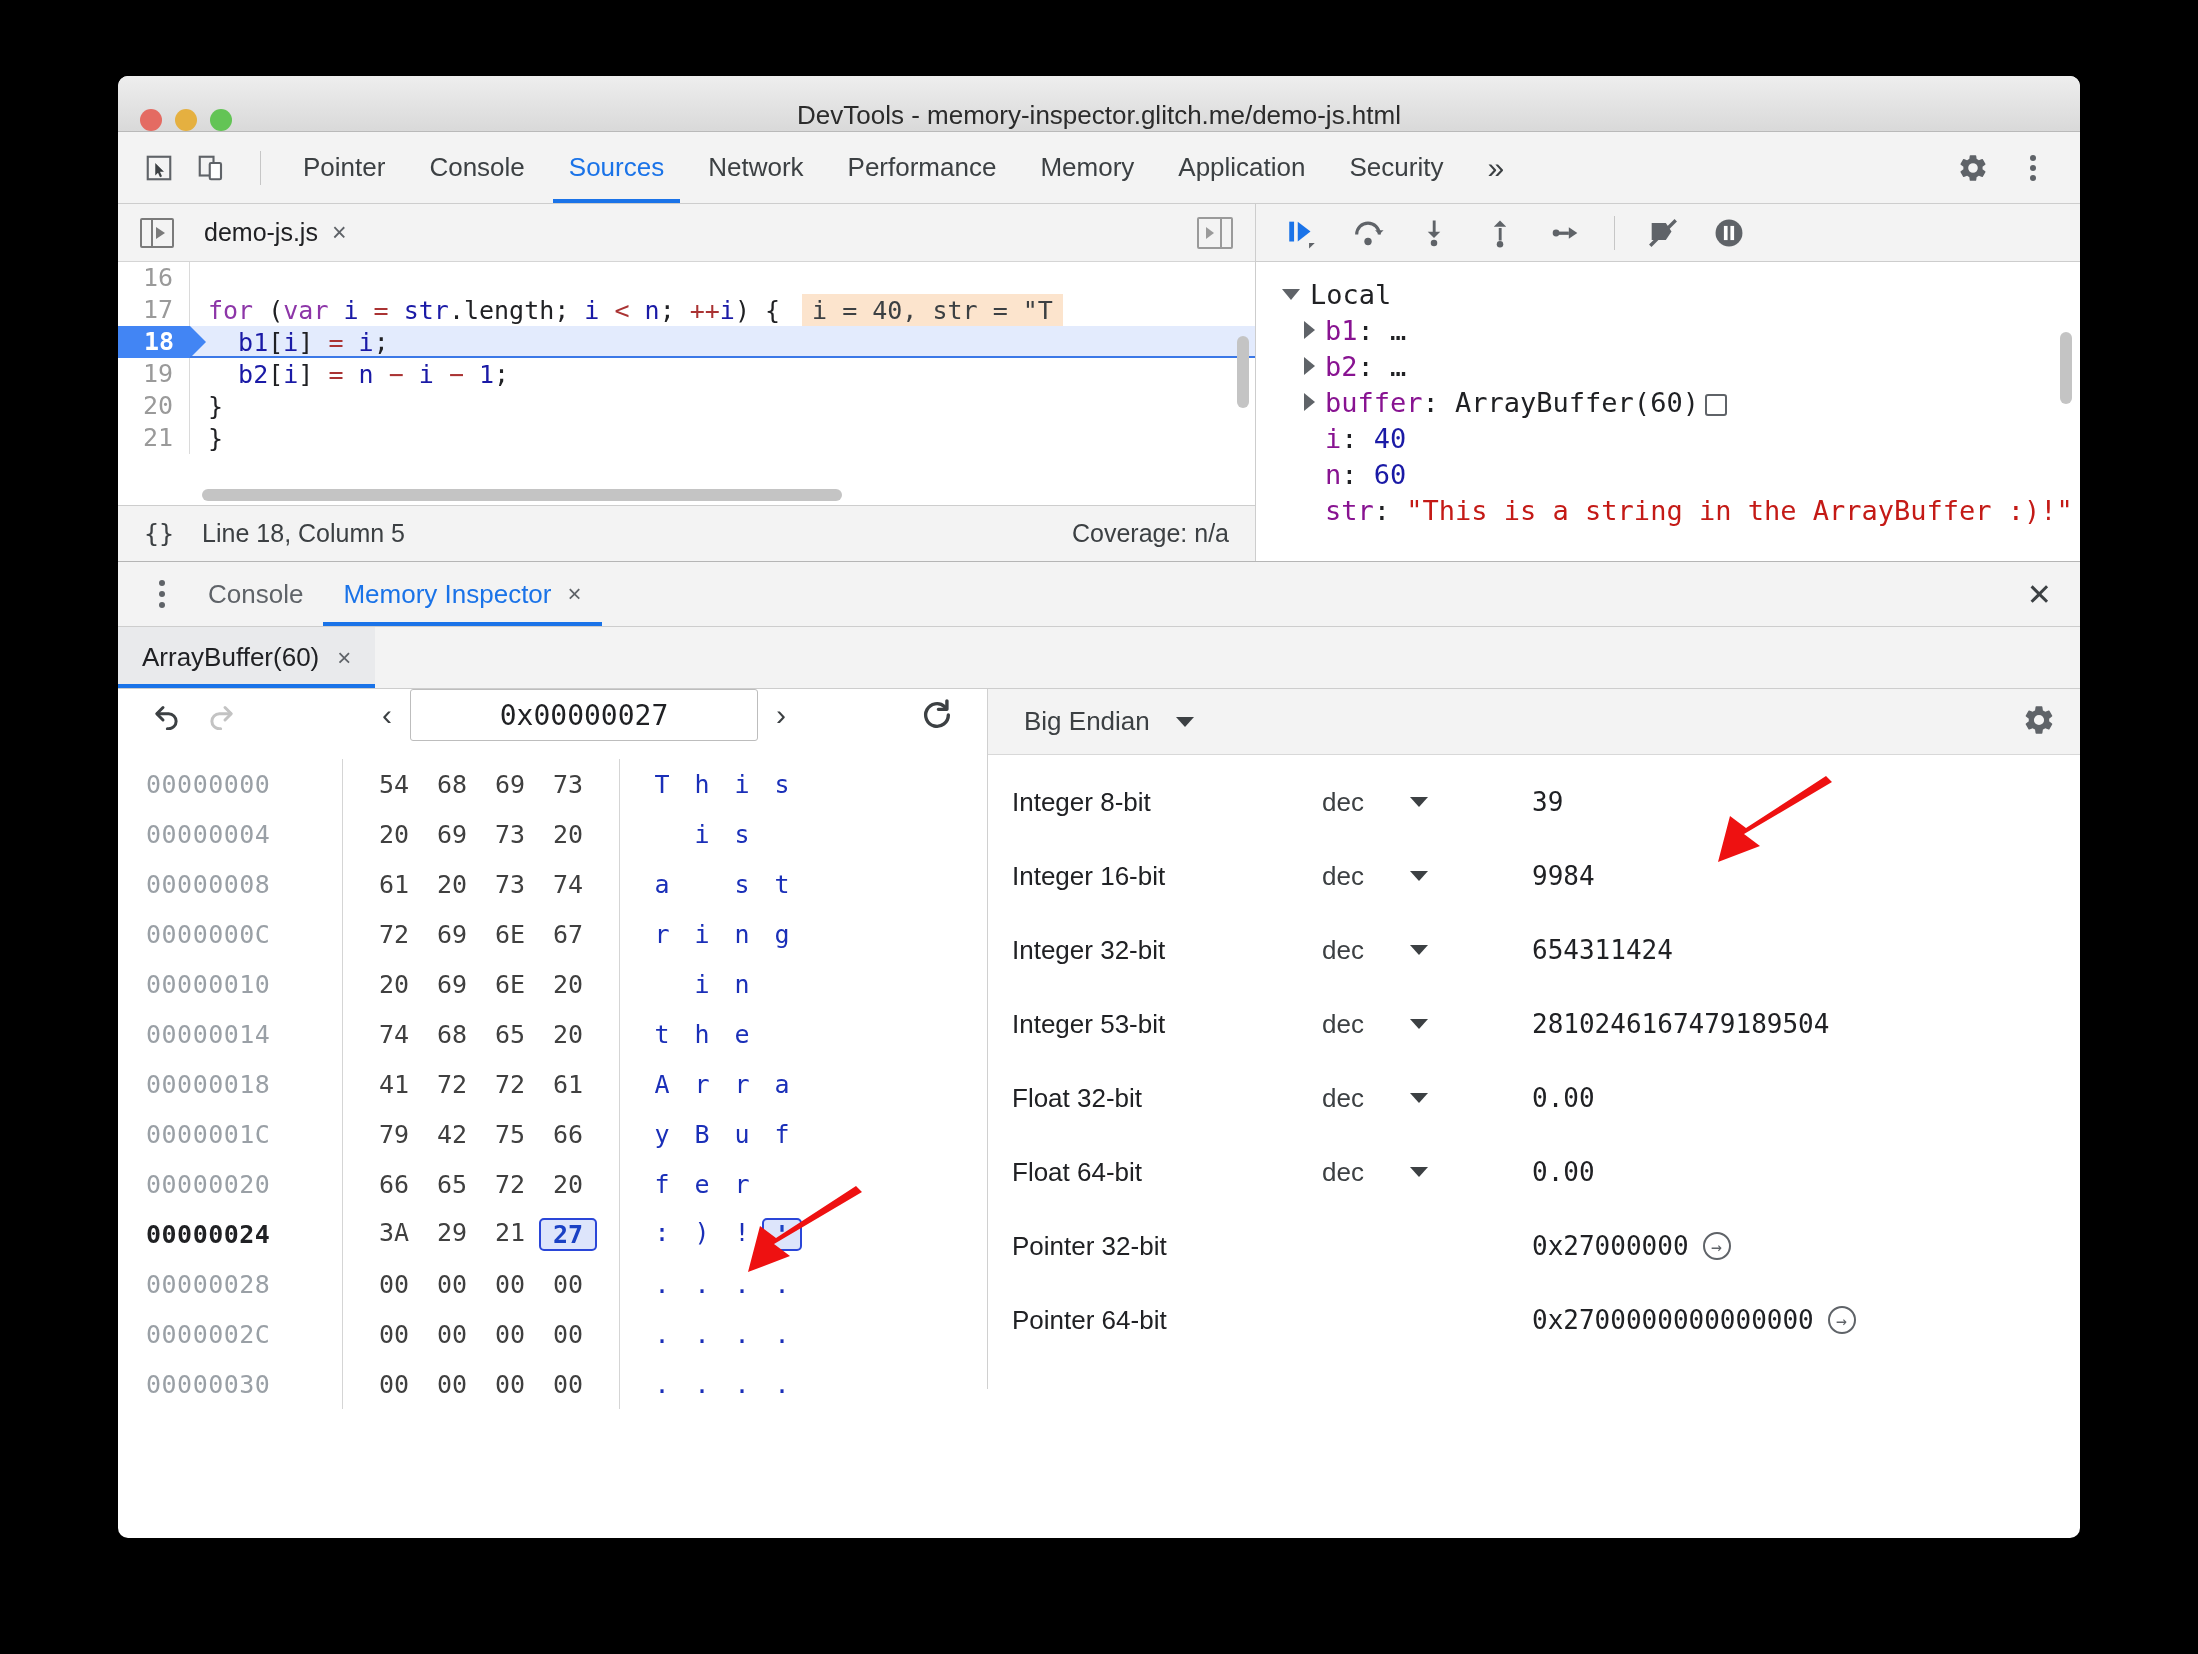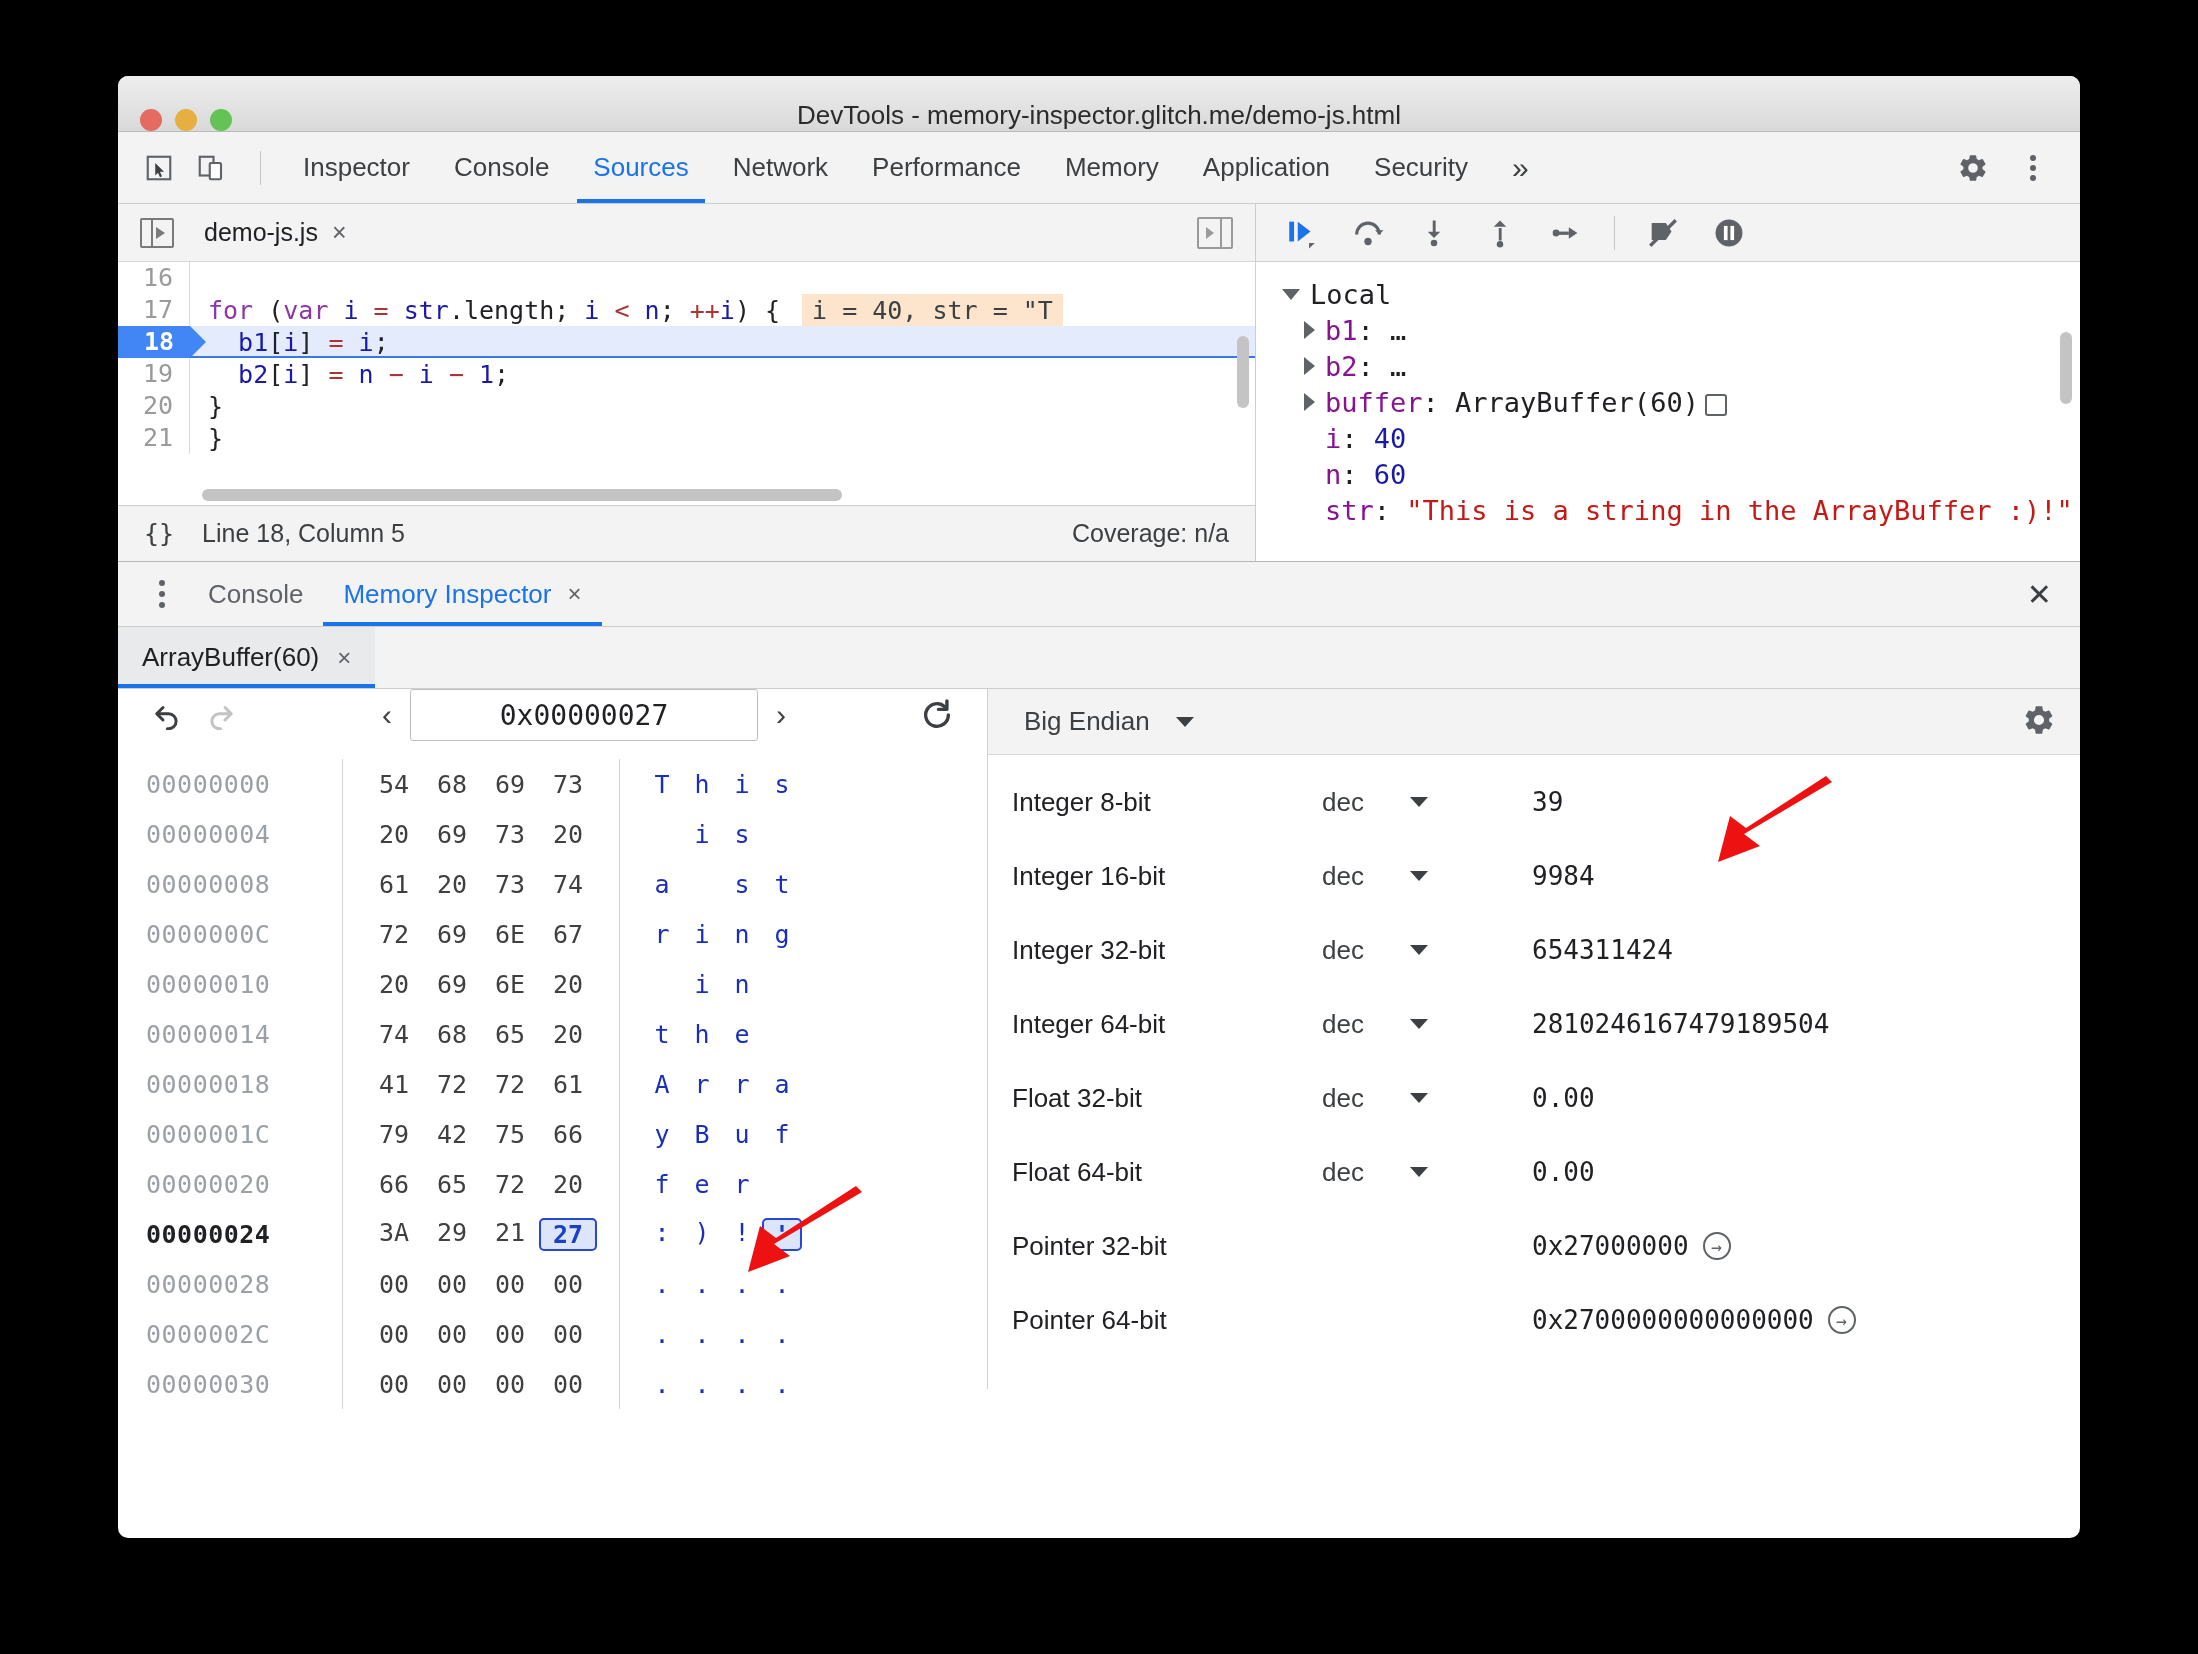--- a/index.html
+++ b/index.html
@@ -326,21 +326,21 @@
     </div>
     <div class="tb-icon">
       <svg width="30" height="30" viewBox="0 0 24 24">
             <rect x="3" y="3" width="11" height="15" fill="none" stroke="#5f6368" stroke-width="1.7"></rect>
             <rect x="11" y="8" width="9" height="13" rx="1" fill="#fff" stroke="#5f6368" stroke-width="1.7"></rect>
           </svg>
     </div>
     <div class="tb-sep"></div>
     <div class="panel-tabs">
       <div class="panel-tab">
-            <span>Inspector</span>
+            <span>Pointer</span>
           </div>
       <div class="panel-tab">
             <span>Console</span>
           </div>
       <div class="panel-tab active">
             <span>Sources</span>
           </div>
       <div class="panel-tab">
             <span>Network</span>
           </div>
@@ -794,21 +794,21 @@
               <div class="vi-label">Integer 32-bit</div>
               <div class="vi-mode">
                 <span>dec</span>
                 <span class="caret"></span>
               </div>
               <div class="vi-val">
                 <span>654311424</span>
               </div>
             </div>
             <div class="vi-row">
-              <div class="vi-label">Integer 64-bit</div>
+              <div class="vi-label">Integer 53-bit</div>
               <div class="vi-mode">
                 <span>dec</span>
                 <span class="caret"></span>
               </div>
               <div class="vi-val">
                 <span>2810246167479189504</span>
               </div>
             </div>
             <div class="vi-row">
               <div class="vi-label">Float 32-bit</div>

